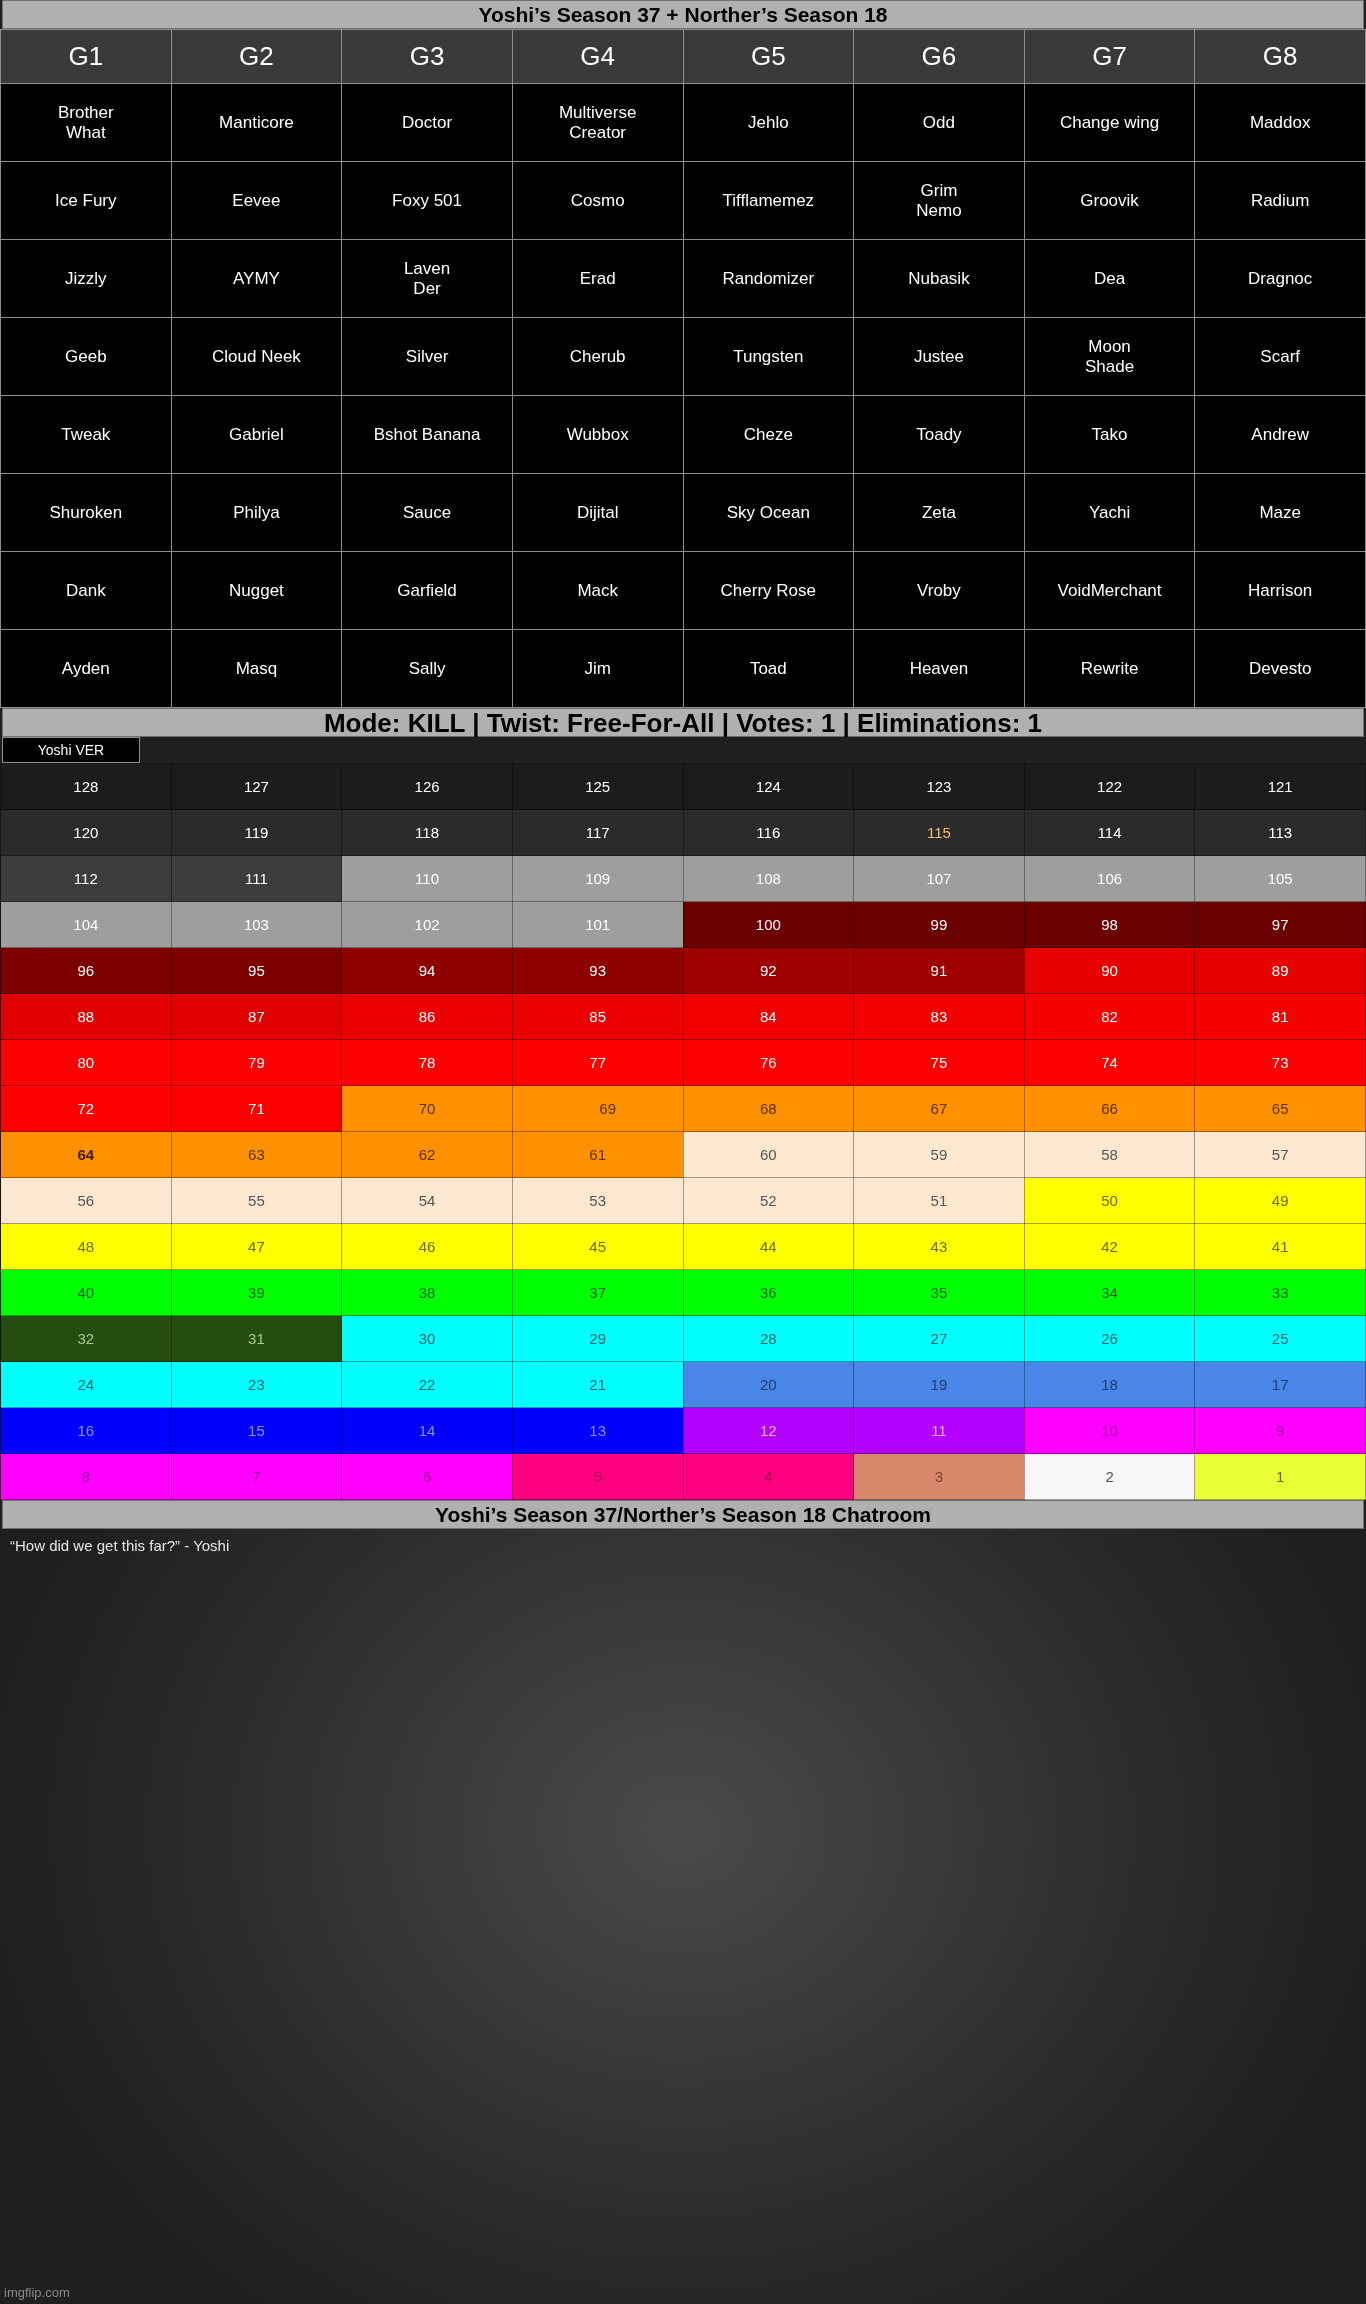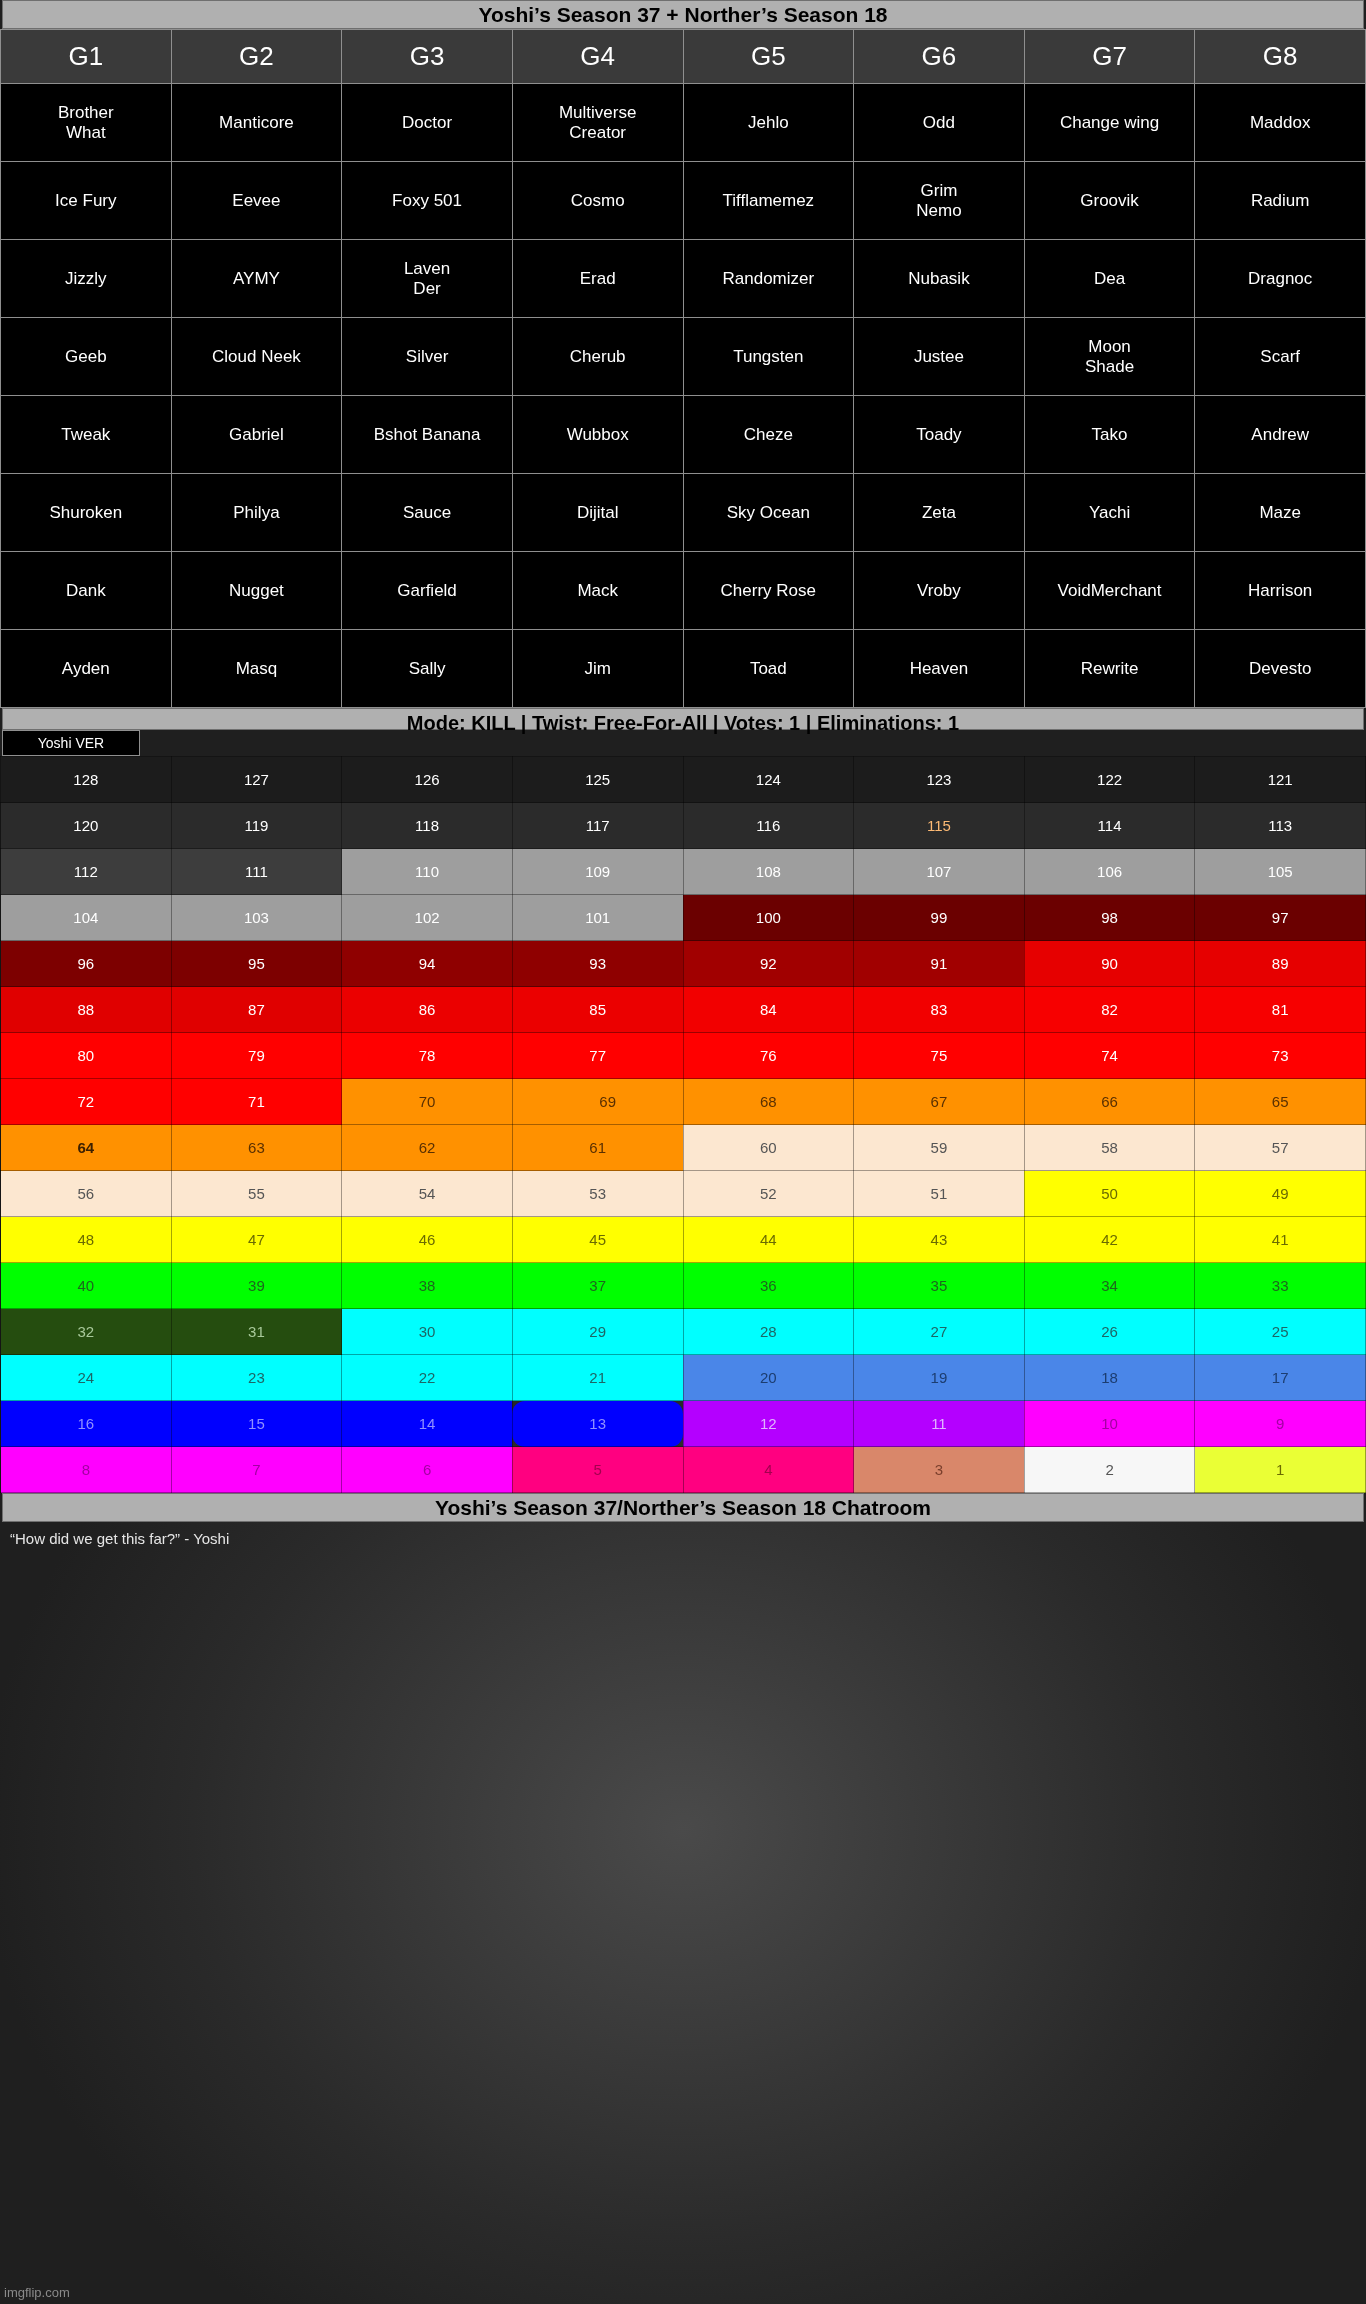--- a/index.html
+++ b/index.html
@@ -57,22 +57,22 @@
     font-size: 17px;
     padding: 2px 4px;
     line-height: 20px;
   }
   
   .modebar {
     background: #b0b0b0;
     color: #000;
     text-align: center;
     font-weight: bold;
-    font-size: 20px;
-    height: 22px;
+    font-size: 26px;
+    height: 29px;
     line-height: 28px;
     border: 1px solid #6f6f6f;
     margin: 0 2px;
   }
   
   .verrow {
     display: flex;
     margin: 0 2px;
     height: 26px;
     align-items: stretch;
@@ -386,21 +386,21 @@
             <td style="background: rgb(0, 255, 255); color: rgb(29, 102, 102);">21</td>
             <td style="background: rgb(74, 134, 232); color: rgb(28, 61, 112);">20</td>
             <td style="background: rgb(74, 134, 232); color: rgb(28, 61, 112);">19</td>
             <td style="background: rgb(74, 134, 232); color: rgb(28, 61, 112);">18</td>
             <td style="background: rgb(74, 134, 232); color: rgb(28, 61, 112);">17</td>
           </tr>
           <tr>
             <td style="background: rgb(0, 0, 255); color: rgb(143, 143, 255);">16</td>
             <td style="background: rgb(0, 0, 255); color: rgb(143, 143, 255);">15</td>
             <td style="background: rgb(0, 0, 255); color: rgb(143, 143, 255);">14</td>
-            <td style="background: rgb(0, 0, 255); color: rgb(143, 143, 255); border-radius: 13px;">13</td>
+            <td style="background: rgb(0, 0, 255); color: rgb(143, 143, 255);">13</td>
             <td style="background: rgb(180, 0, 255); color: rgb(224, 179, 255);">12</td>
             <td style="background: rgb(180, 0, 255); color: rgb(224, 179, 255);">11</td>
             <td style="background: rgb(255, 0, 255); color: rgb(163, 0, 163);">10</td>
             <td style="background: rgb(255, 0, 255); color: rgb(163, 0, 163);">9</td>
           </tr>
           <tr>
             <td style="background: rgb(255, 0, 255); color: rgb(163, 0, 163);">8</td>
             <td style="background: rgb(255, 0, 255); color: rgb(163, 0, 163);">7</td>
             <td style="background: rgb(255, 0, 255); color: rgb(163, 0, 163);">6</td>
             <td style="background: rgb(255, 0, 128); color: rgb(163, 0, 79);">5</td>

